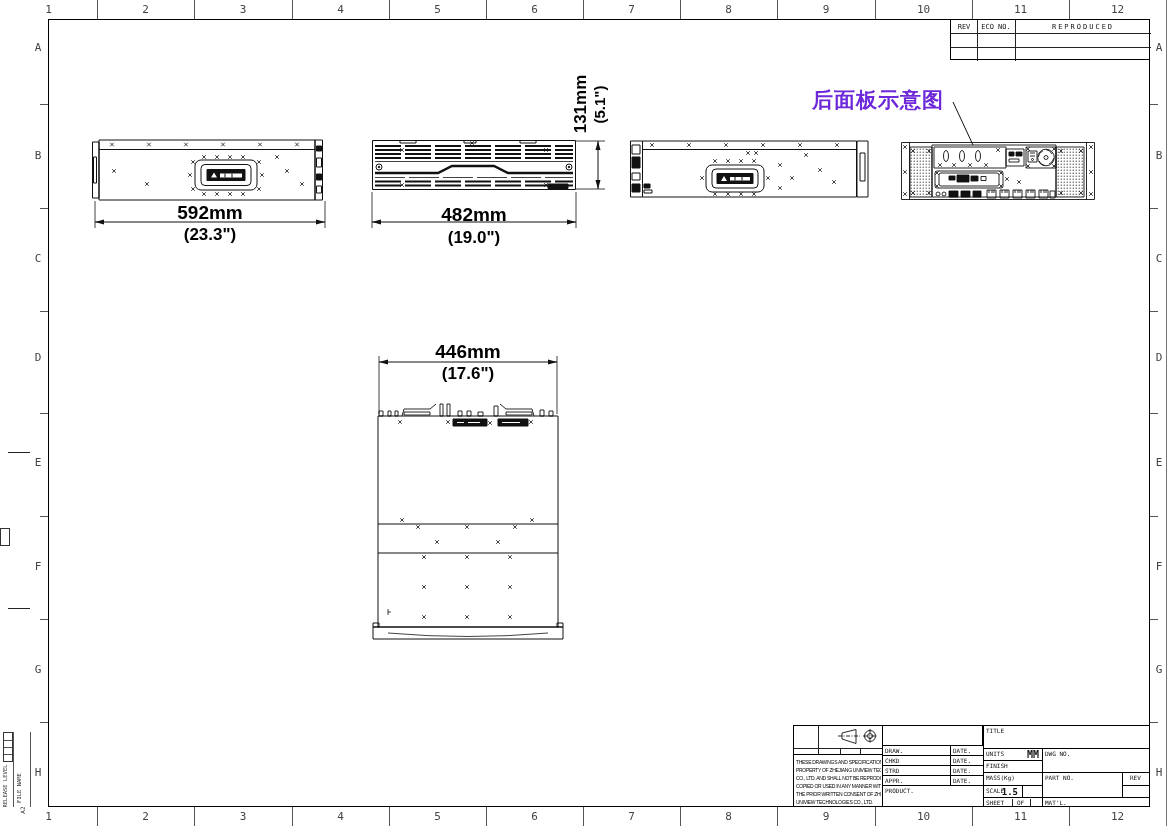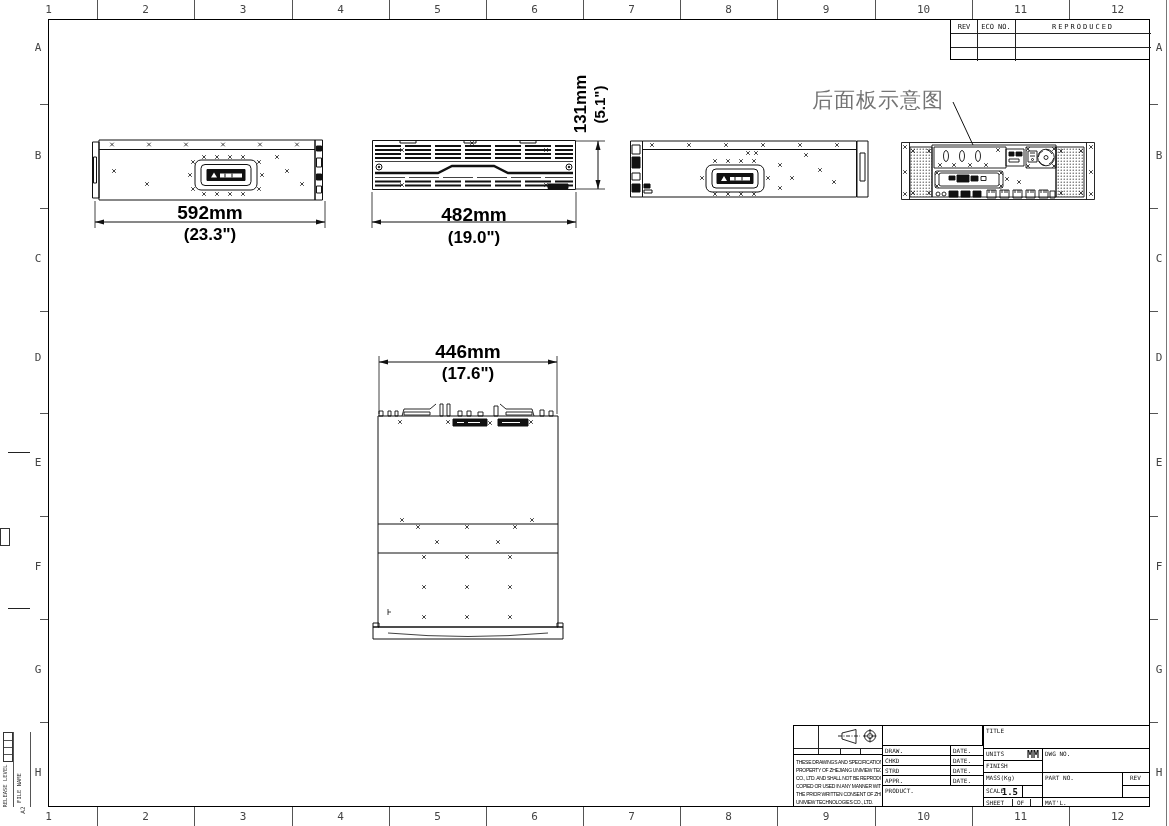--- a/index.html
+++ b/index.html
@@ -9,21 +9,21 @@
   .tick{position:absolute;background:#555;}
   .line{position:absolute;background:#222;}
   .gridlabel{position:absolute;font:11px "DejaVu Sans Mono",monospace;color:#444;text-align:center;}
   .frame{position:absolute;border:1.5px solid #000;box-sizing:border-box;}
   .cell{position:absolute;border:1px solid #000;box-sizing:border-box;background:#fff;}
   .lbl{position:absolute;top:1px;left:2px;font:6px "DejaVu Sans Mono",monospace;white-space:nowrap;}
   .lbl2{font:6px "DejaVu Sans Mono",monospace;white-space:nowrap;}
   .dimtext{position:absolute;font-family:"Liberation Sans","DejaVu Sans",sans-serif;
            font-weight:bold;color:#000;text-align:center;white-space:nowrap;}
   .rot{transform:rotate(-90deg);}
-  .cjk{position:absolute;font-family:"DejaVu Sans",sans-serif;font-weight:normal;color:#737373;white-space:nowrap;}
+  .cjk{position:absolute;font-family:"DejaVu Sans",sans-serif;font-weight:bold;color:#6d28d9;white-space:nowrap;}
   .notice{position:absolute;font:5px/8.3px "Liberation Sans",sans-serif;letter-spacing:-0.3px;
           overflow:hidden;white-space:nowrap;color:#000;}
   svg{position:absolute;overflow:visible;}
   svg *{vector-effect:non-scaling-stroke;}
 </style>
 </head>
 <body>
 
 <div id="sheet">
 

